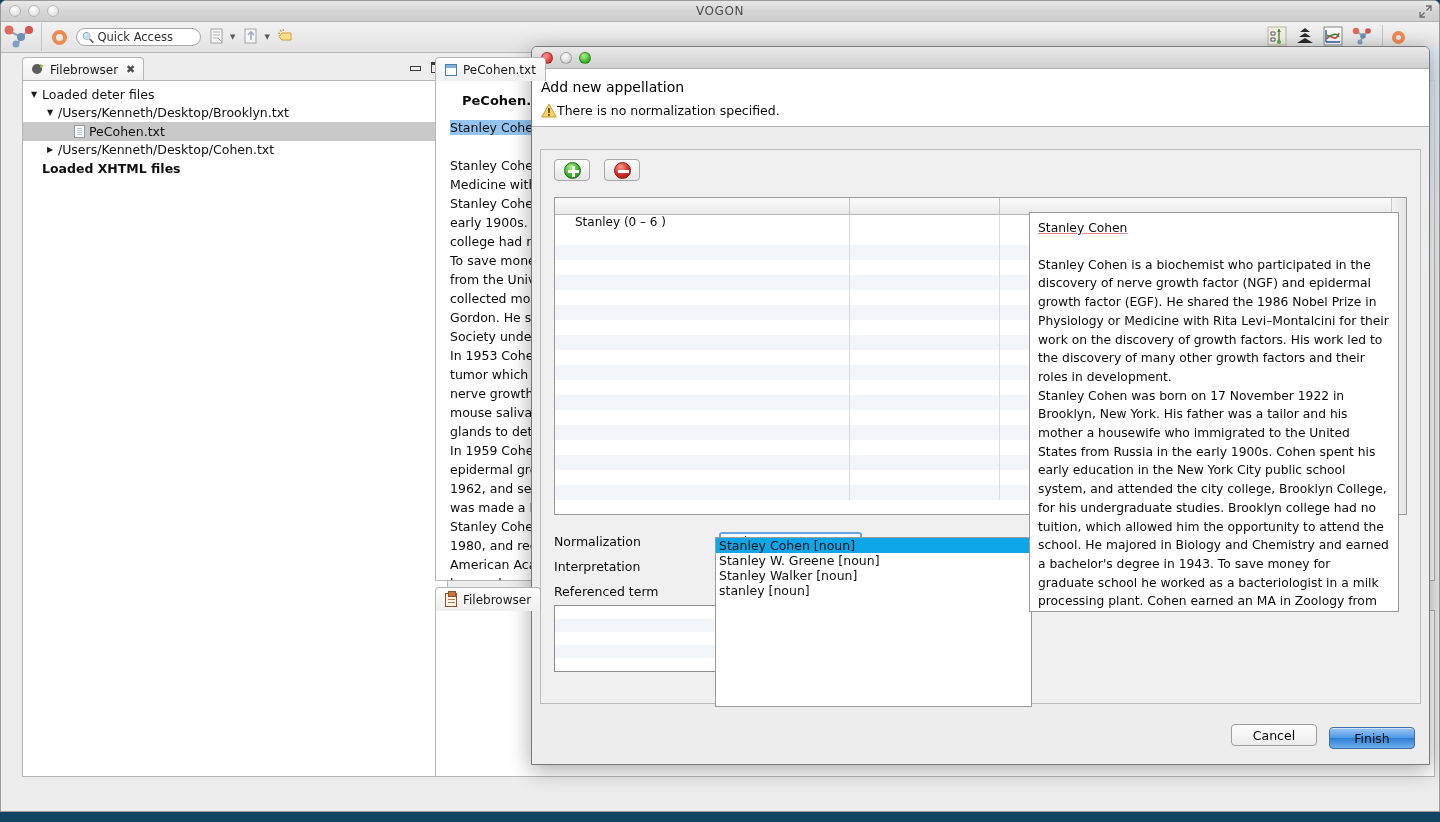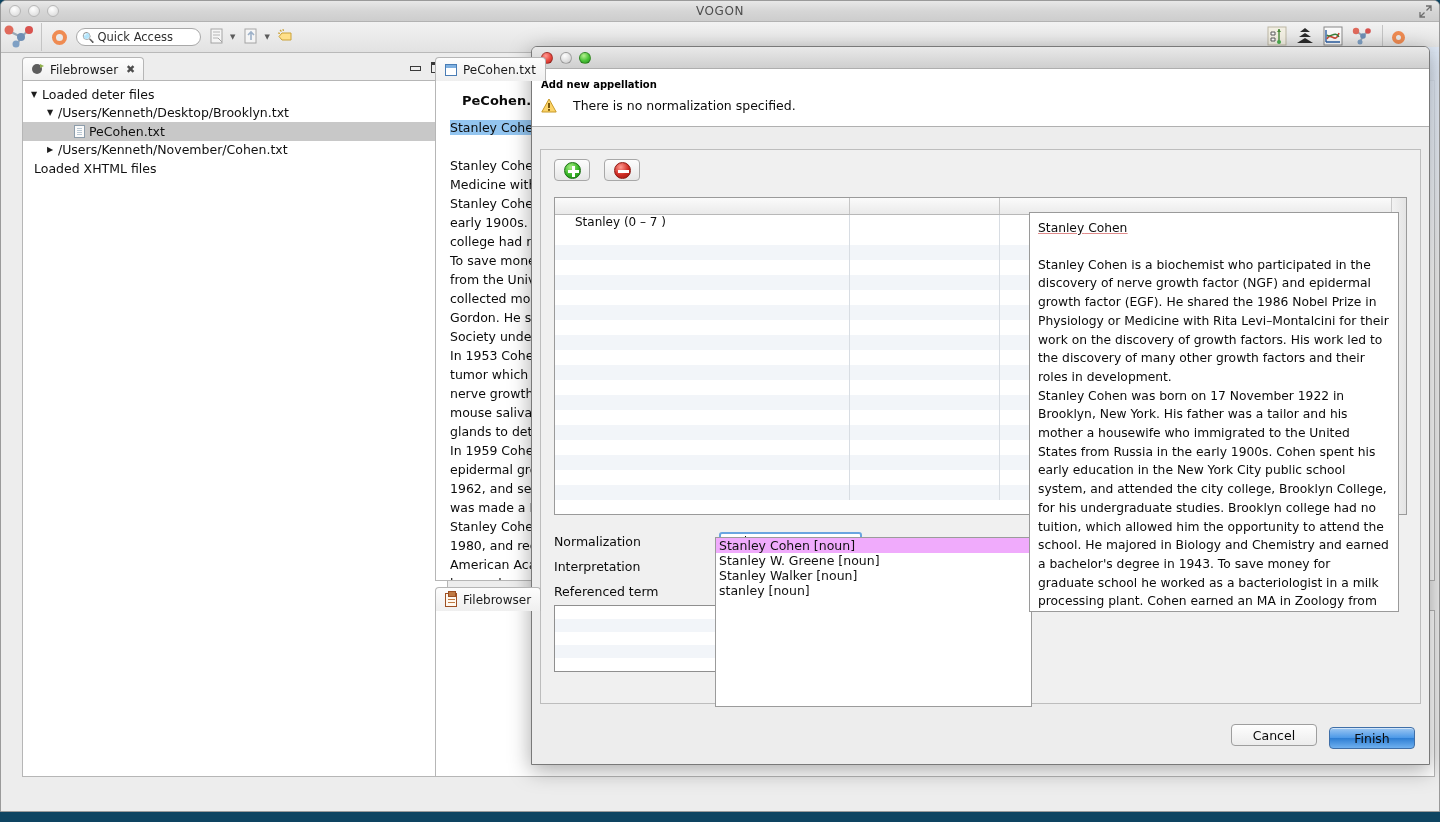--- a/index.html
+++ b/index.html
@@ -149,22 +149,22 @@
     height: 22px; background: linear-gradient(to bottom,#e9e9e9,#cfcfcf);
     border-bottom: 1px solid #aeaeae; border-radius: 5px 5px 0 0; position: relative;
   }
   .dlg-lights { position: absolute; left: 9px; top: 5px; display: flex; gap: 7px; }
   .dlg-l { width: 12px; height: 12px; border-radius: 50%; border: 1px solid rgba(0,0,0,.28); }
   .dlg-l.red   { background: radial-gradient(circle at 38% 28%, #ff9a92 0%, #e8453c 55%, #bb2a24 100%); }
   .dlg-l.gray  { background: radial-gradient(circle at 38% 28%, #fdfdfd 0%, #e0e0e0 55%, #c6c6c6 100%); }
   .dlg-l.green { background: radial-gradient(circle at 38% 28%, #b5f08f 0%, #48c136 55%, #2a9420 100%); }
 
   .dlg-head { background: #fff; height: 58px; border-bottom: 1px solid #b0b0b0; padding: 10px 0 0 9px; }
-  .dlg-head h1 { font-size: 10px; font-weight: bold; color: #000; }
-  .dlg-msgrow { display: flex; align-items: center; gap: 16px; margin-top: 8px; }
+  .dlg-head h1 { font-size: 14px; font-weight: normal; color: #000; }
+  .dlg-msgrow { display: flex; align-items: center; gap: 0; margin-top: 8px; }
   .warn-ic { width: 16px; height: 15px; position: relative; }
   .warn-ic svg { display: block; }
   .dlg-msg { font-size: 12.5px; color: #0b0b0b; }
 
   .dlg-content {
     position: absolute; left: 8px; right: 8px; top: 102px; bottom: 60px;
     background: #f0f0f0; border: 1px solid #bdbdbd;
   }
   .btnbar { padding: 9px 0 0 13px; display: flex; gap: 14px; }
   .rbtn {
@@ -215,21 +215,21 @@
   }
   .refbox .r { height: 13px; }
   .refbox .r.alt { background: #f2f5f9; }
 
   
   .acpop {
     position: absolute; left: 715px; top: 537px; width: 317px; height: 170px;
     background: #fff; border: 1px solid #9b9b9b; z-index: 20;
   }
   .acitem { height: 15px; line-height: 15px; font-size: 12.5px; color: #111; padding-left: 3px; }
-  .acitem.sel { background: #f0abfc; }
+  .acitem.sel { background: #0ea5e9; }
 
   
   .dlg-btns { position: absolute; right: 14px; bottom: 15px; display: flex; gap: 12px; align-items: center; }
   .btn {
     height: 22px; min-width: 86px; border-radius: 4px; font-size: 12.5px;
     display: flex; align-items: center; justify-content: center;
     border: 1px solid #9e9e9e;
     background: linear-gradient(to bottom,#fefefe,#ececec);
     color: #0a0a0a;
   }
@@ -386,23 +386,23 @@
                 <span class="arrow">▼</span>
                 <span>/Users/Kenneth/Desktop/Brooklyn.txt</span>
               </div>
               <div class="tree-row sel" style="padding-left: 40px;">
                 <span class="arrow"></span>
                 <span class="doc-ic"></span>
                 <span>PeCohen.txt</span>
               </div>
               <div class="tree-row" style="padding-left: 24px;">
                 <span class="arrow">▶</span>
-                <span>/Users/Kenneth/November/Cohen.txt</span>
+                <span>/Users/Kenneth/Desktop/Cohen.txt</span>
               </div>
-              <div class="tree-row" style="padding-left: 0;">
+              <div class="tree-row" style="padding-left: 8px; font-weight: bold;">
                 <span class="arrow"></span>
                 <span>Loaded XHTML files</span>
               </div>
             </div>
         </div>
       </div>
 
       <div class="editor-area">
         <div class="ed-tab">
           <span class="ed-tab-ic"></span>
@@ -507,21 +507,21 @@
       </div>
 
       <div class="tbl-wrap">
         <div class="tbl-head">
           <div class="th" style="width:295px"></div>
           <div class="th" style="width:150px"></div>
           <div class="th" style="flex:1"></div>
         </div>
         <div class="tbl-rows" id="tbl-rows">
             <div class="tbl-row">
-              <div class="td" style="width: 295px;">Stanley (0 – 7 )</div>
+              <div class="td" style="width: 295px;">Stanley (0 – 6 )</div>
               <div class="td" style="width: 150px;"></div>
               <div class="td" style="flex: 1 1 0%; border-right: none;"></div>
             </div>
             <div class="tbl-row">
               <div class="td" style="width: 295px;"></div>
               <div class="td" style="width: 150px;"></div>
               <div class="td" style="flex: 1 1 0%; border-right: none;"></div>
             </div>
             <div class="tbl-row alt">
               <div class="td" style="width: 295px;"></div>

